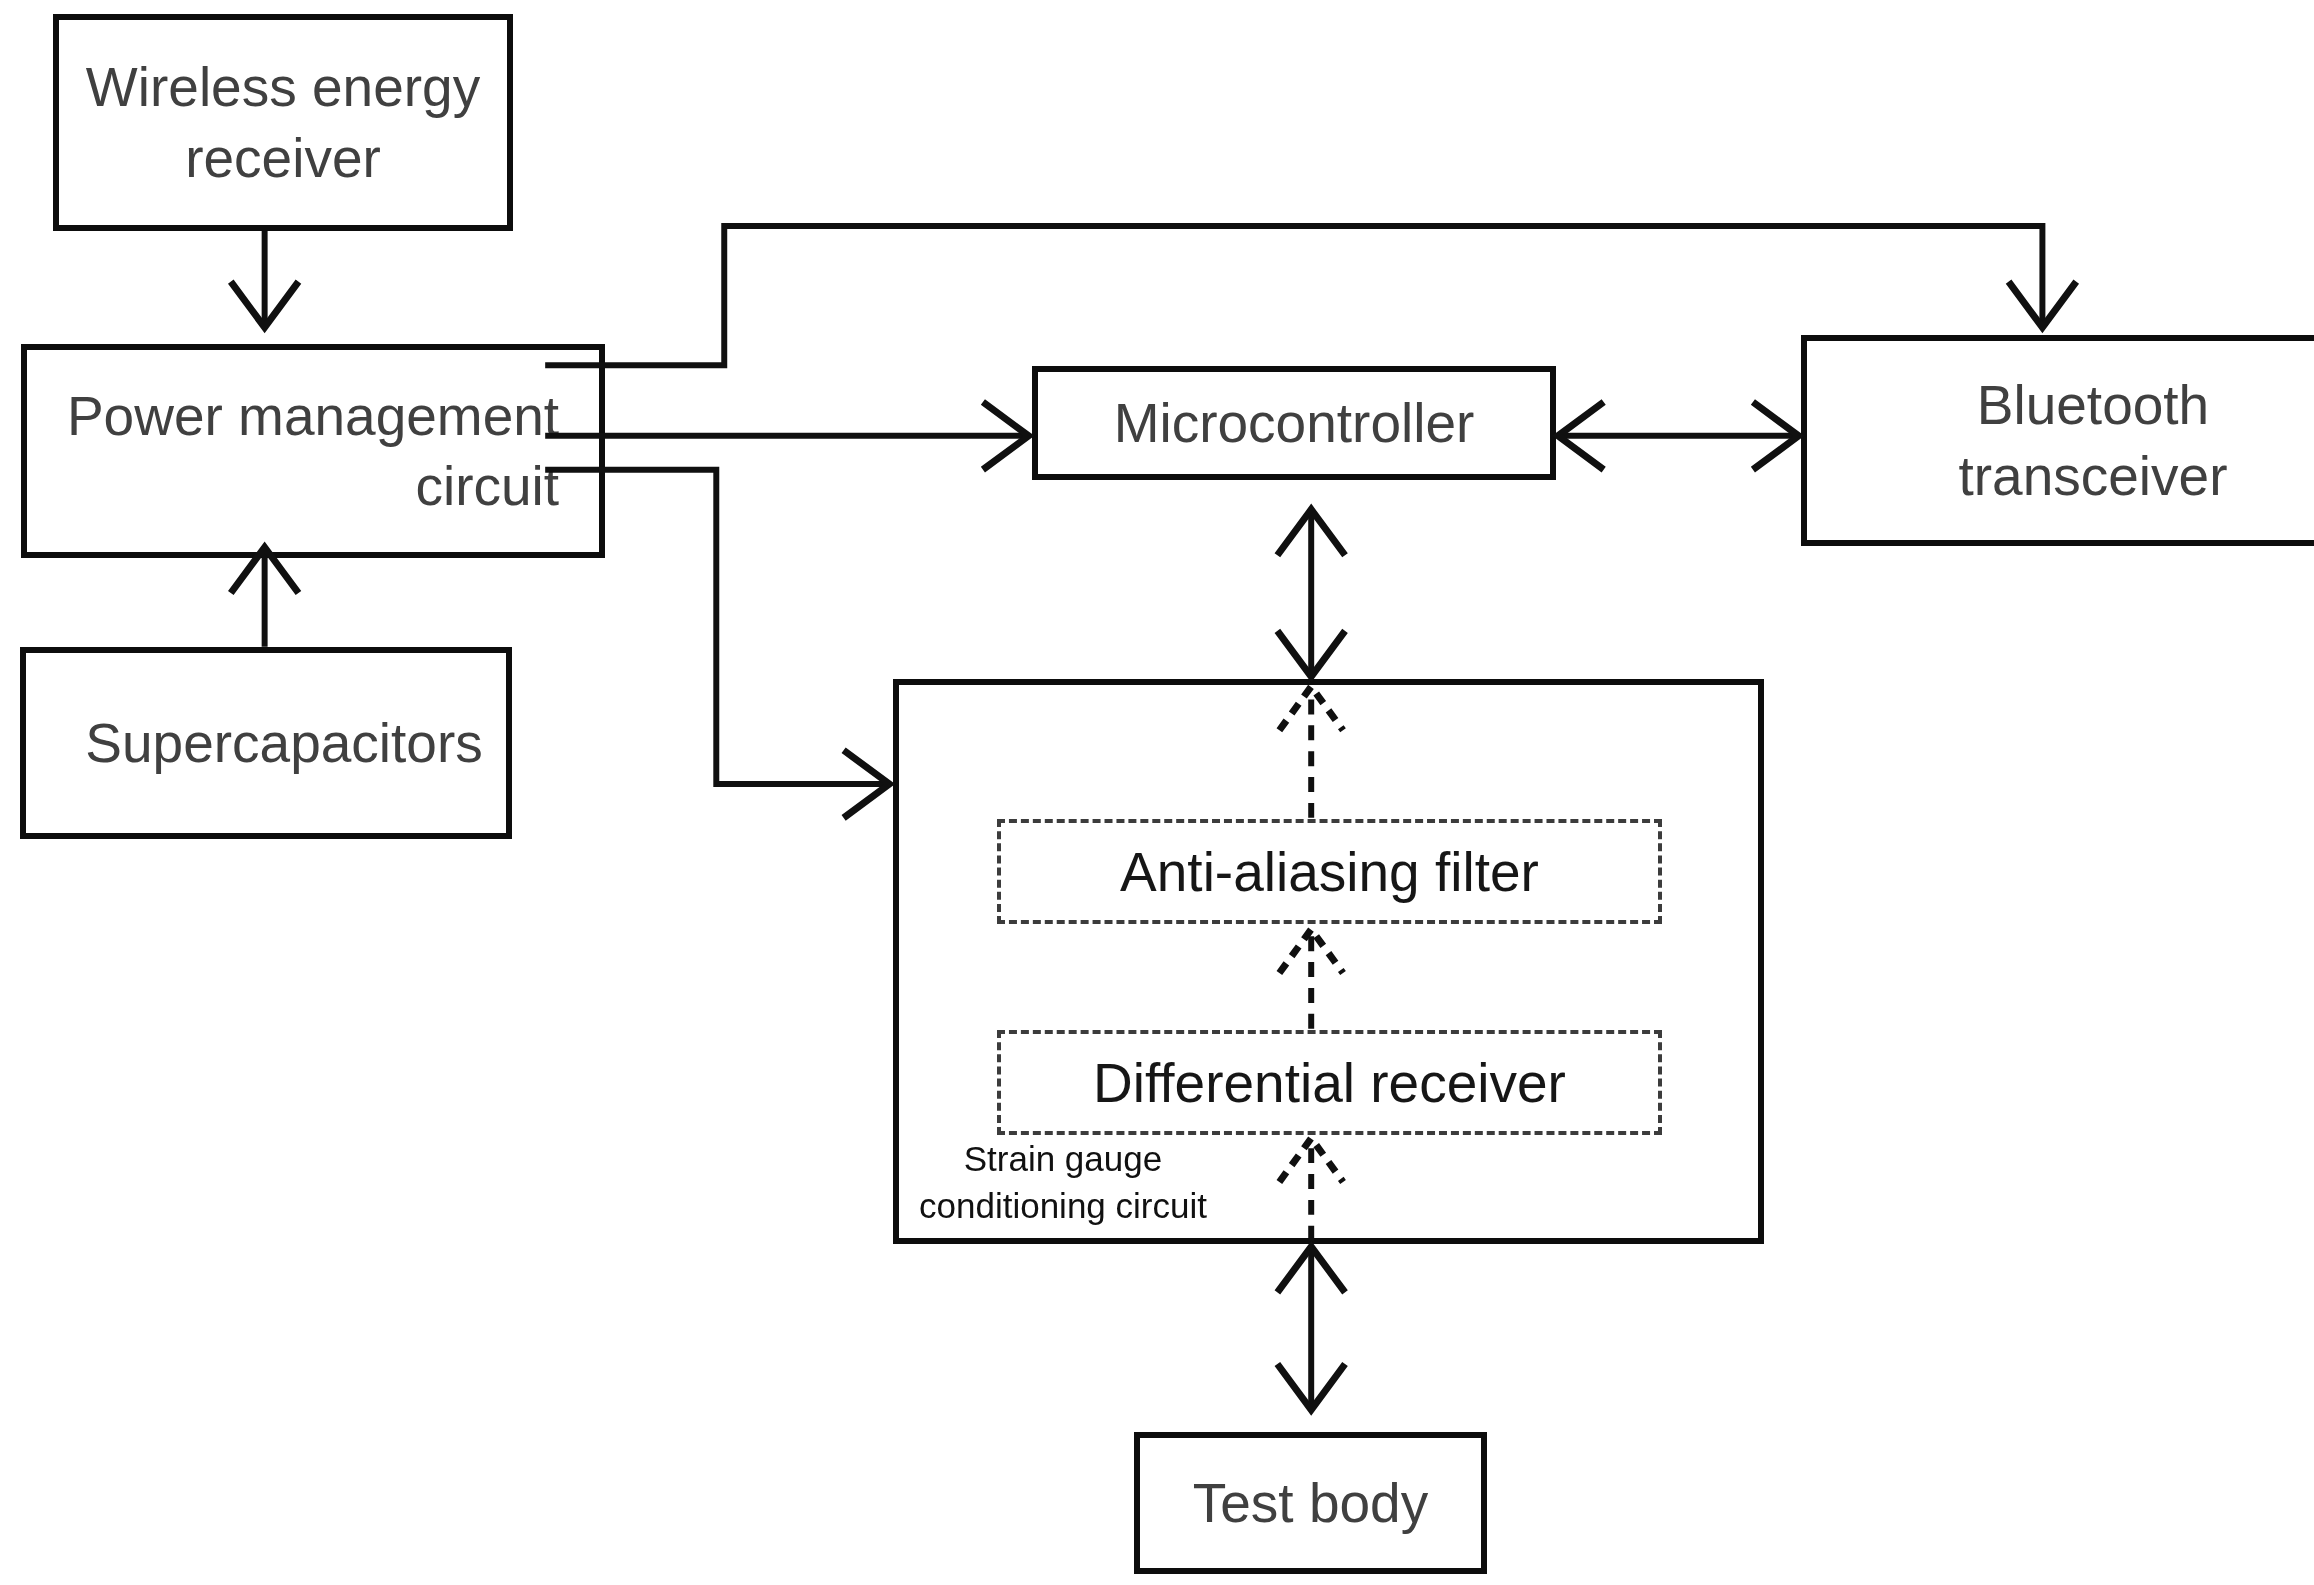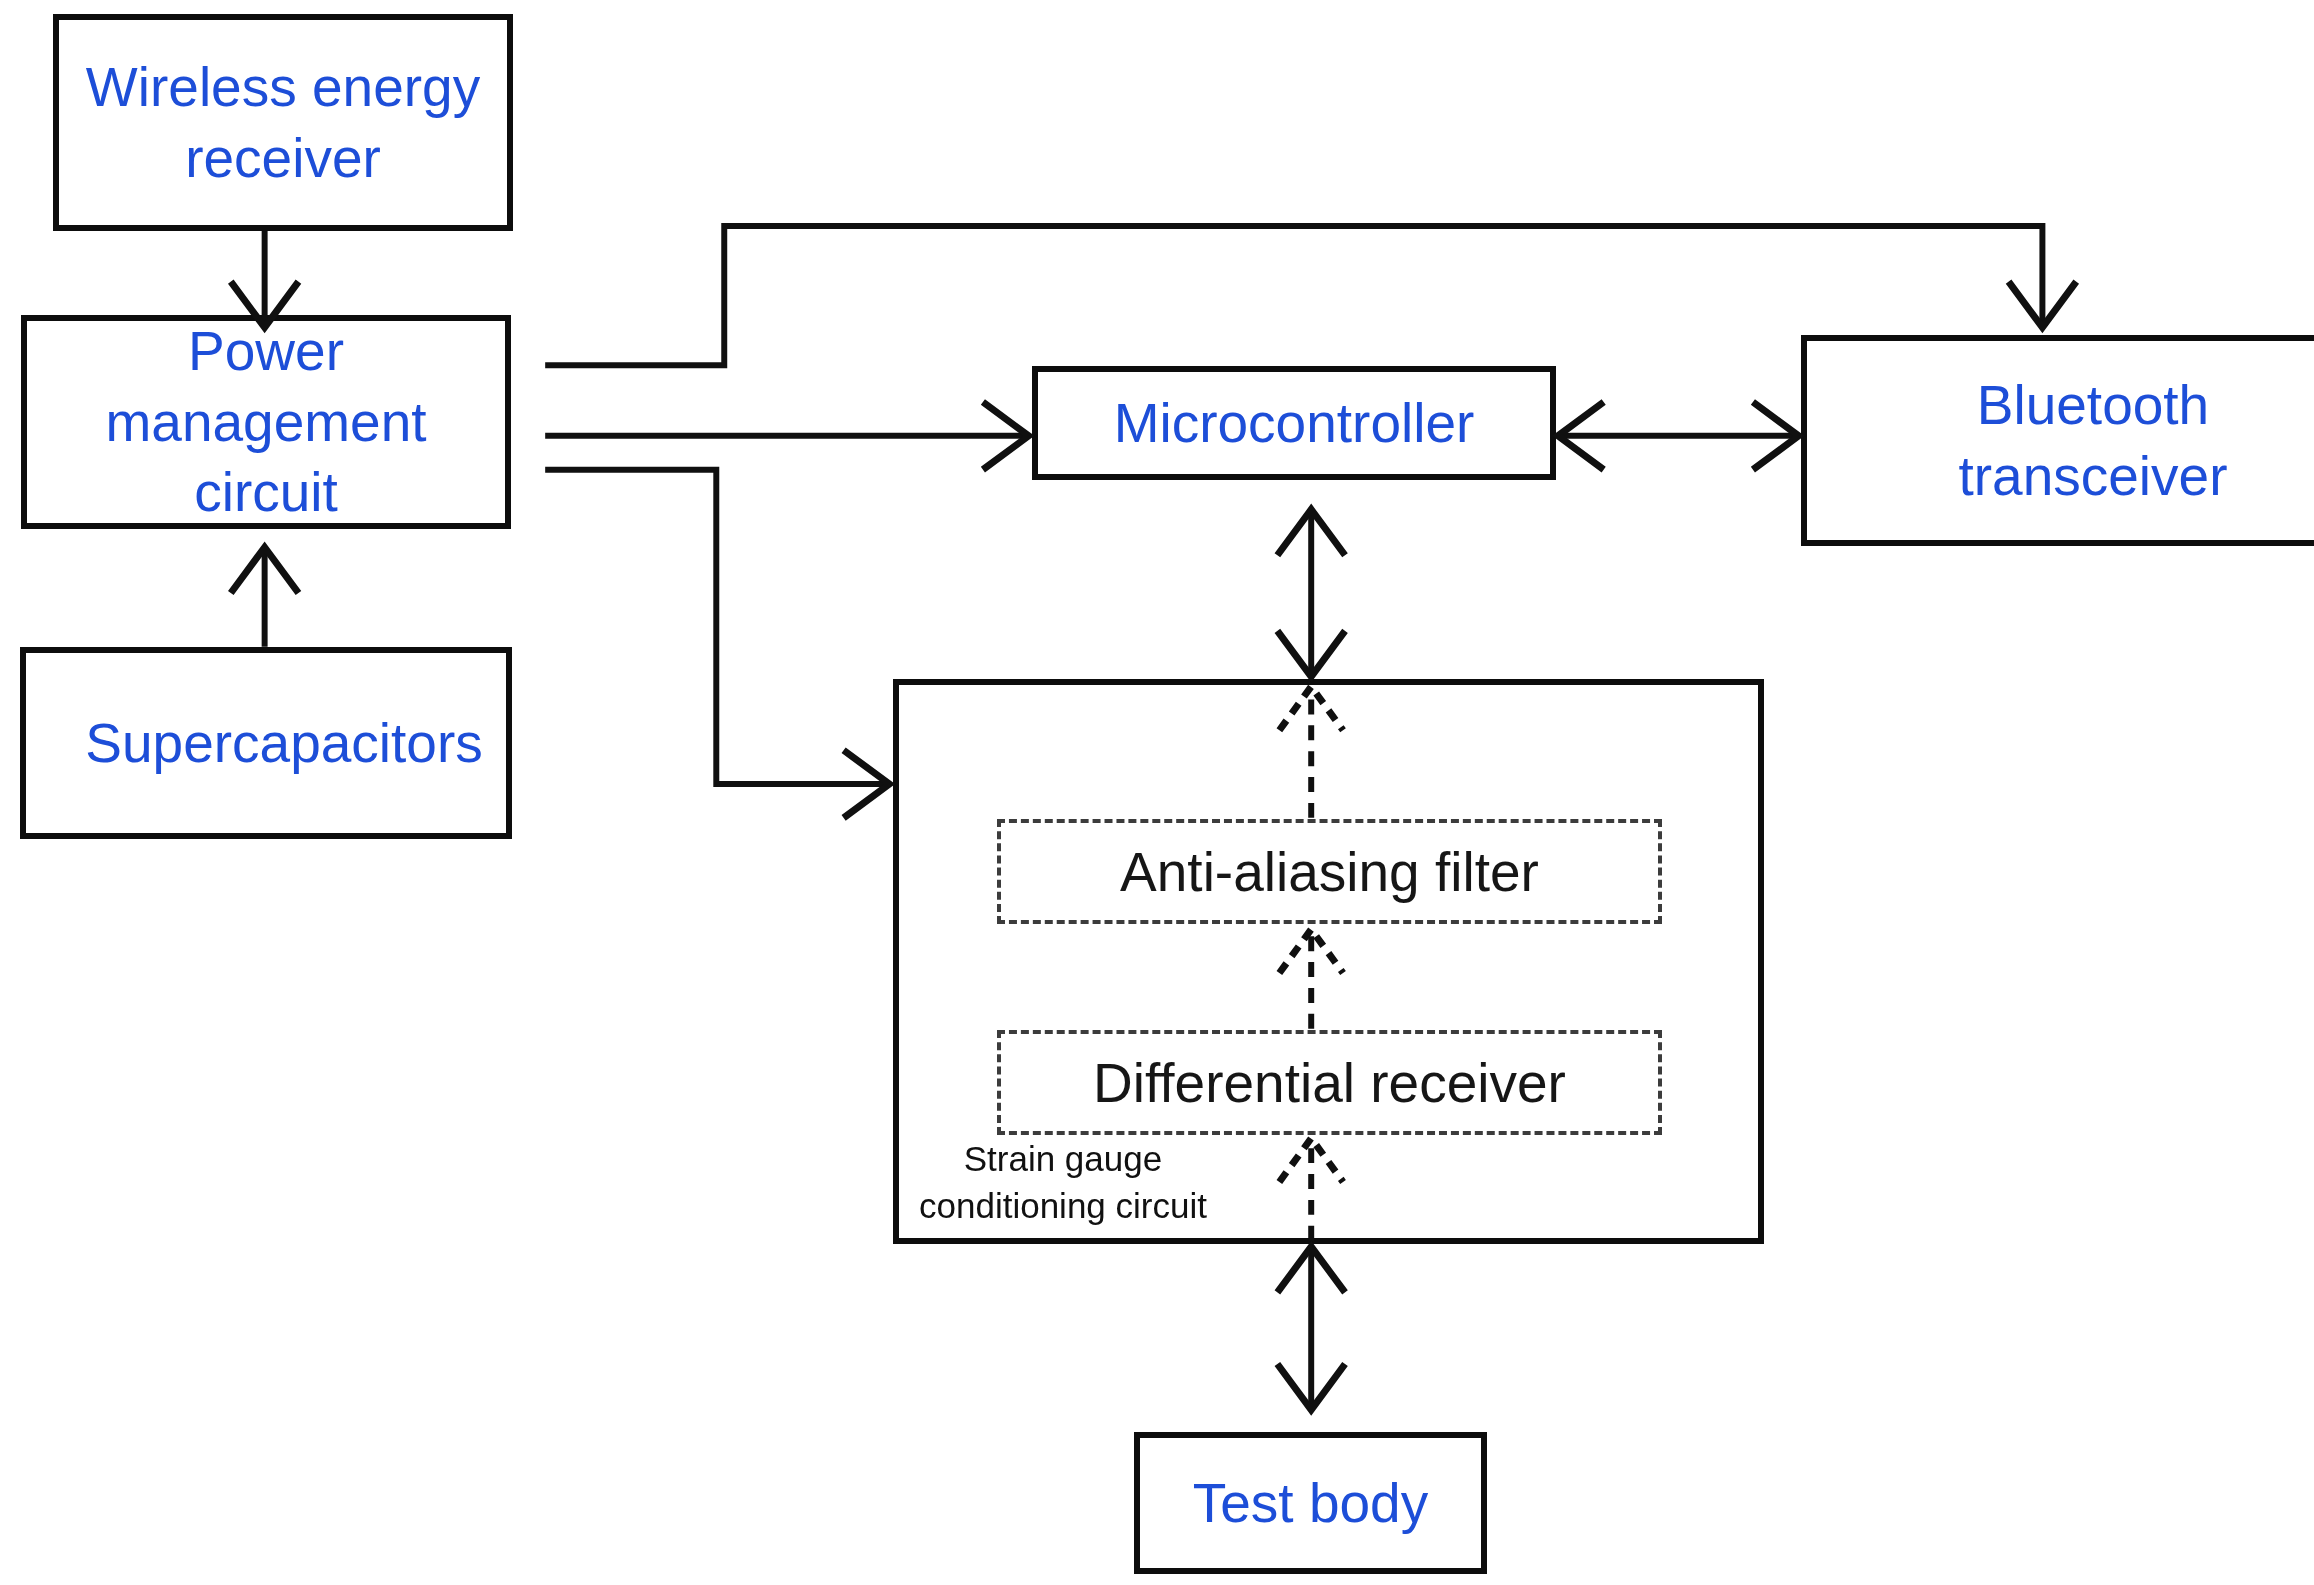--- a/index.html
+++ b/index.html
@@ -15,21 +15,21 @@
     position:absolute;
     box-sizing:border-box;
     border:6px solid #0d0d0d;
     background:#ffffff;
     display:flex;
     align-items:center;
     justify-content:center;
     text-align:center;
     font-size:55px;
     line-height:1.28;
-    color:#1d4ed8;
+    color:#404040;
   }
   .box .lbl{white-space:pre-line;}
   .groupbox{
     position:absolute;
     box-sizing:border-box;
     border:6px solid #0d0d0d;
     background:#ffffff;
   }
   .dashedbox{
     position:absolute;
@@ -68,21 +68,21 @@
 </head>
 <body>
 
 <div id="canvas">
 
   <div class="box" style="left:53px;top:14px;width:460px;height:217px;">
     <span class="lbl">Wireless energy
 receiver</span>
   </div>
 
-  <div class="box" style="left:21px;top:315px;width:490px;height:214px;">
+  <div class="box" style="left:21px;top:344px;width:584px;height:214px;text-align:right;">
     <span class="lbl">Power management
 circuit</span>
   </div>
 
   <div class="box" style="left:20px;top:647px;width:492px;height:192px;padding-left:36px;">
     <span class="lbl">Supercapacitors</span>
   </div>
 
   <div class="box" style="left:1032px;top:366px;width:524px;height:114px;">
     <span class="lbl">Microcontroller</span>

